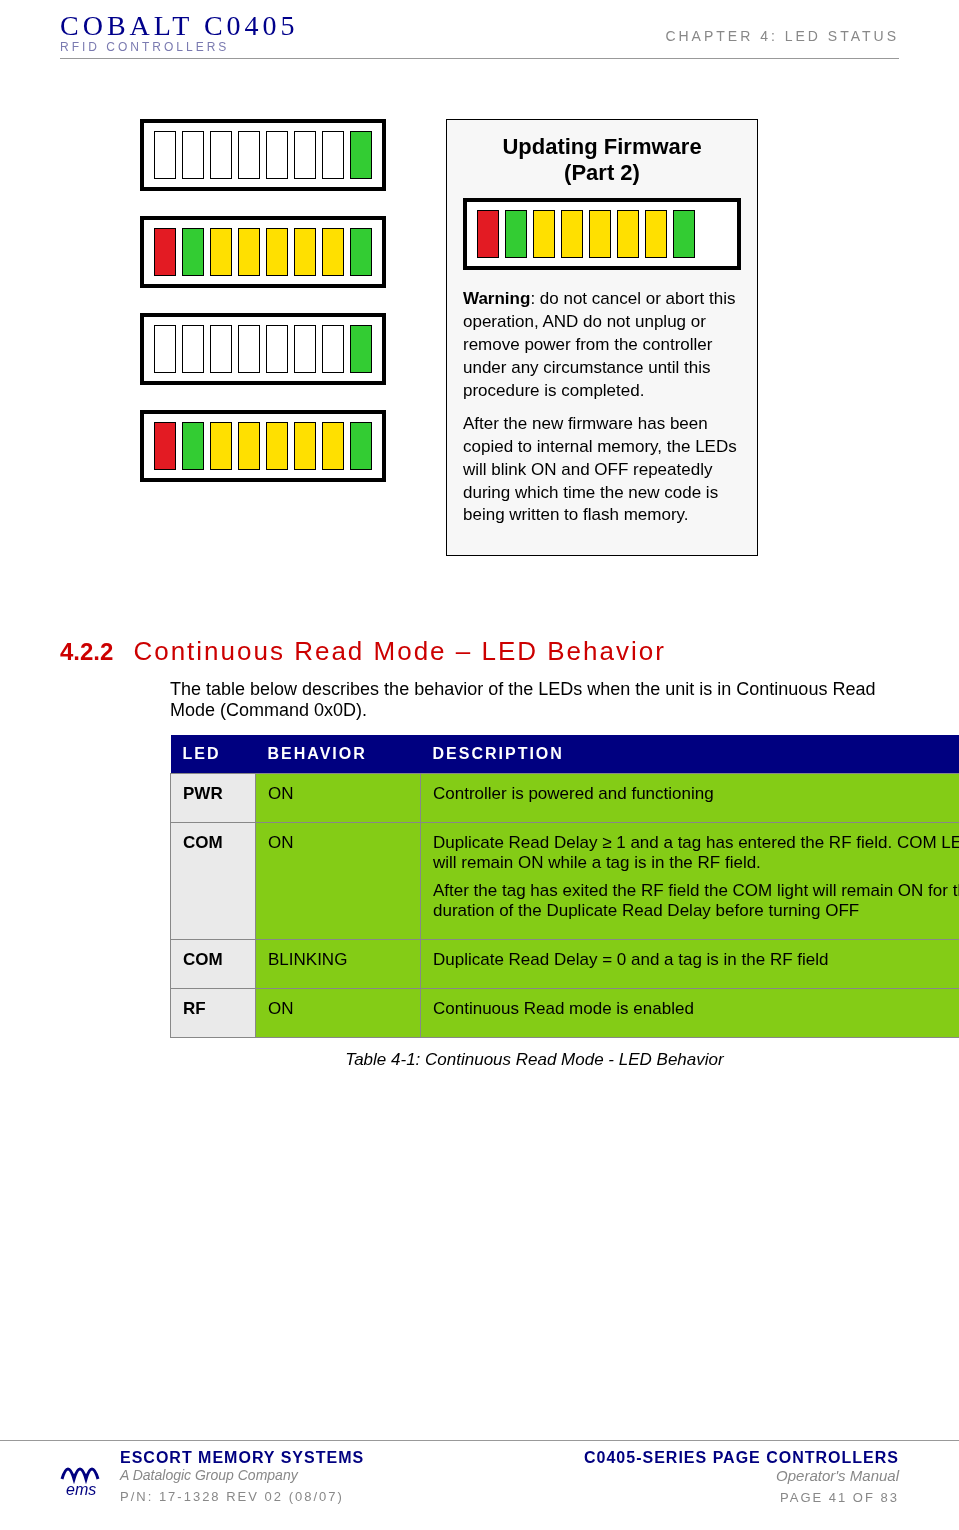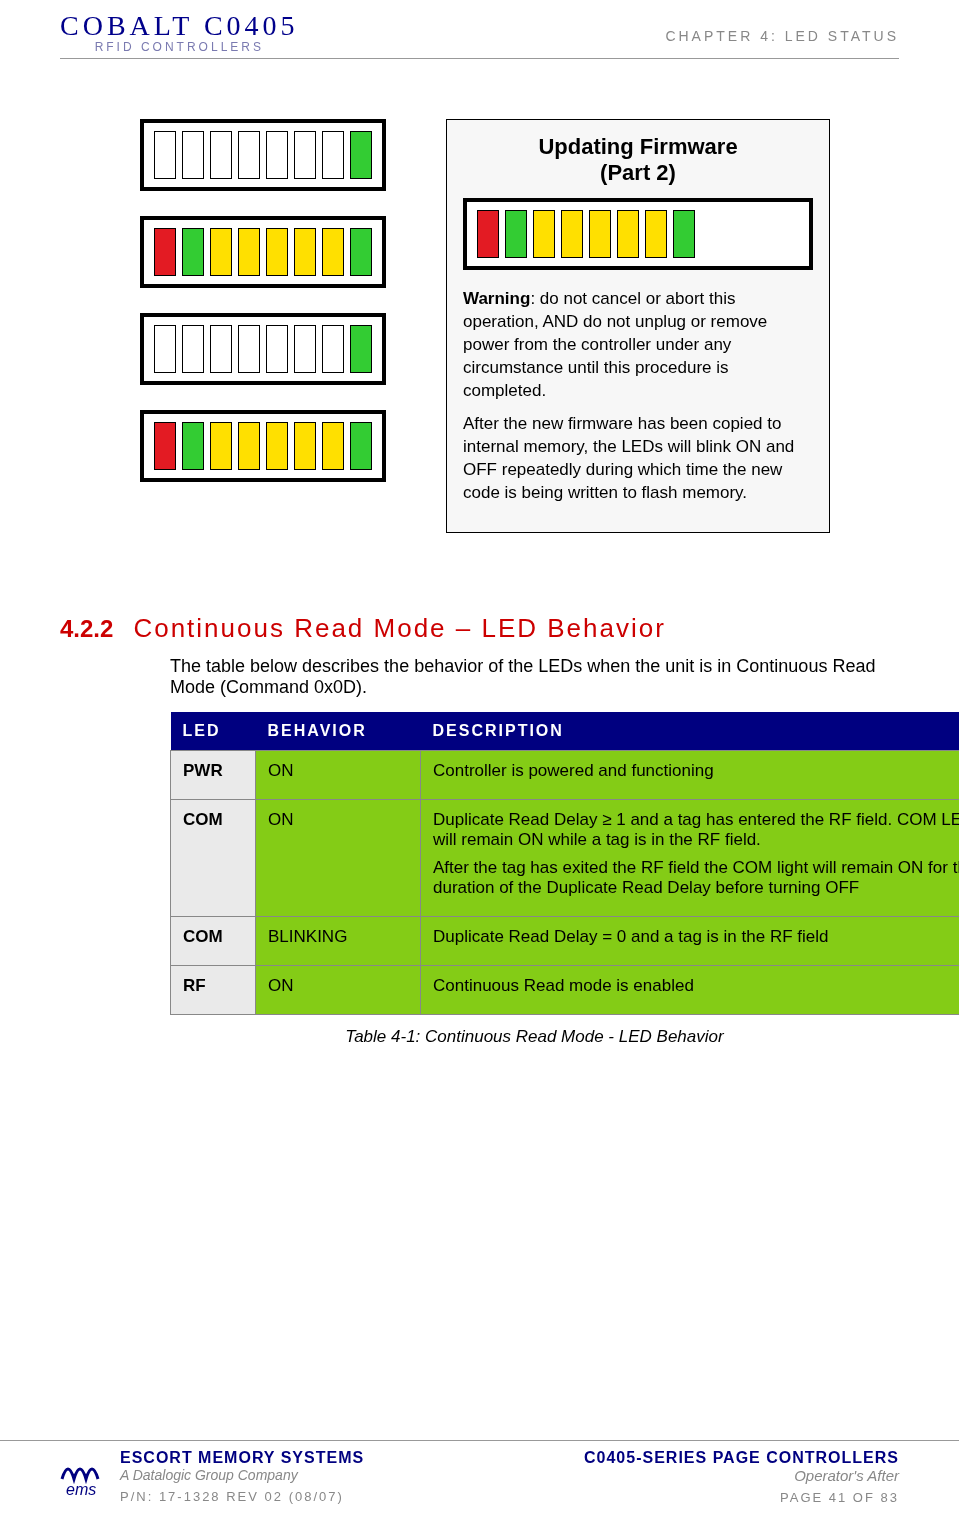--- a/index.html
+++ b/index.html
@@ -31,21 +31,20 @@
     font-family: "Times New Roman", serif;
     font-size: 28px;
     letter-spacing: 4px;
     font-variant: small-caps;
   }
   .brand-sub {
     font-size: 12px;
     letter-spacing: 3px;
     margin-top: -2px;
     color: #7a7ab0;
-    text-align: center;
   }
   .chapter-title {
     color: #888;
     letter-spacing: 3px;
     font-size: 14px;
     margin-top: 18px;
   }
   .content-row {
     display: flex;
     gap: 60px;
@@ -69,21 +68,21 @@
     border: 1px solid #000;
   }
   .led-cell.white { background: #fff; }
   .led-cell.red   { background: #e31b23; }
   .led-cell.green { background: #33cc33; }
   .led-cell.yellow{ background: #ffe000; }
   .callout {
     border: 1px solid #000;
     background: #f7f7f7;
     padding: 14px 16px 18px 16px;
-    width: 384px;
+    width: 312px;
     box-sizing: border-box;
   }
   .callout-title {
     text-align: center;
     font-weight: bold;
     font-size: 22px;
     margin-bottom: 12px;
   }
   .callout .led-strip {
     margin: 0 auto 18px auto;
@@ -340,16 +339,16 @@
       <text x="6" y="46" font-size="16" font-style="italic" fill="#000080">ems</text>
     </svg>
     <div>
       <div class="footer-brand-main">ESCORT MEMORY SYSTEMS</div>
       <div class="footer-brand-sub">A Datalogic Group Company</div>
       <div class="footer-pn">P/N: 17-1328 REV 02 (08/07)</div>
     </div>
   </div>
   <div class="footer-right">
     <div class="footer-series">C0405-SERIES PAGE CONTROLLERS</div>
-    <div class="footer-manual">Operator's After</div>
+    <div class="footer-manual">Operator's Manual</div>
     <div class="footer-page">PAGE 41 OF 83</div>
   </div>
 </div>
 
 </body></html>

